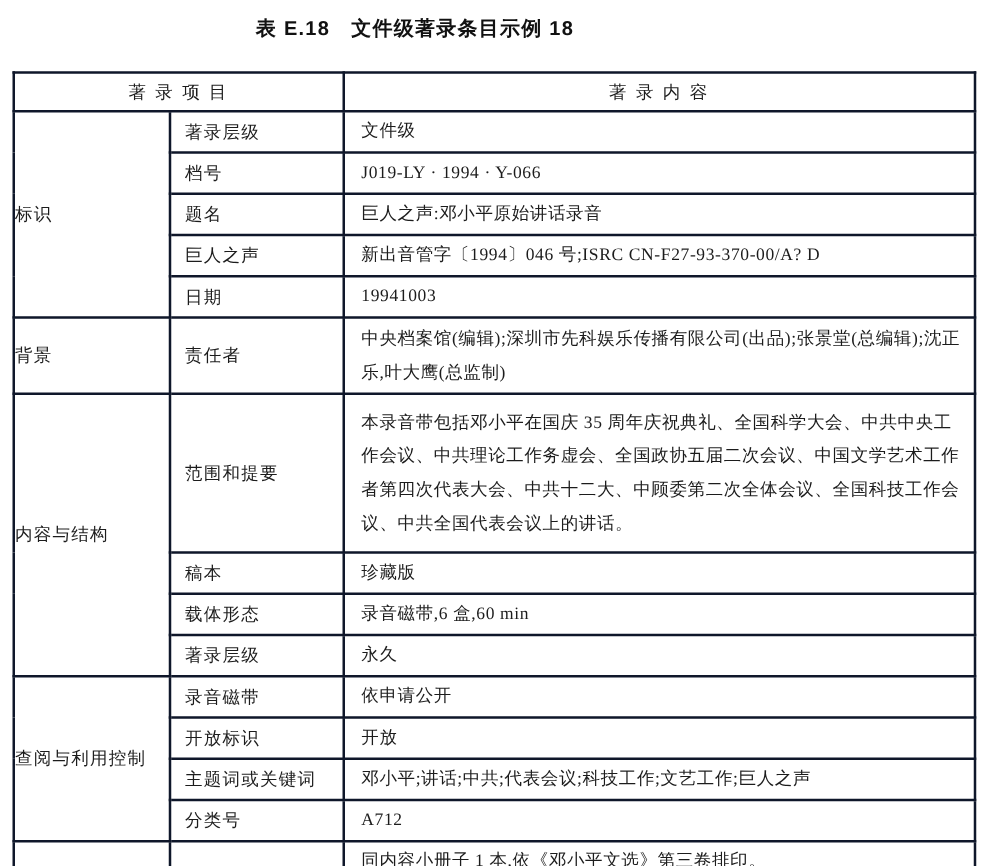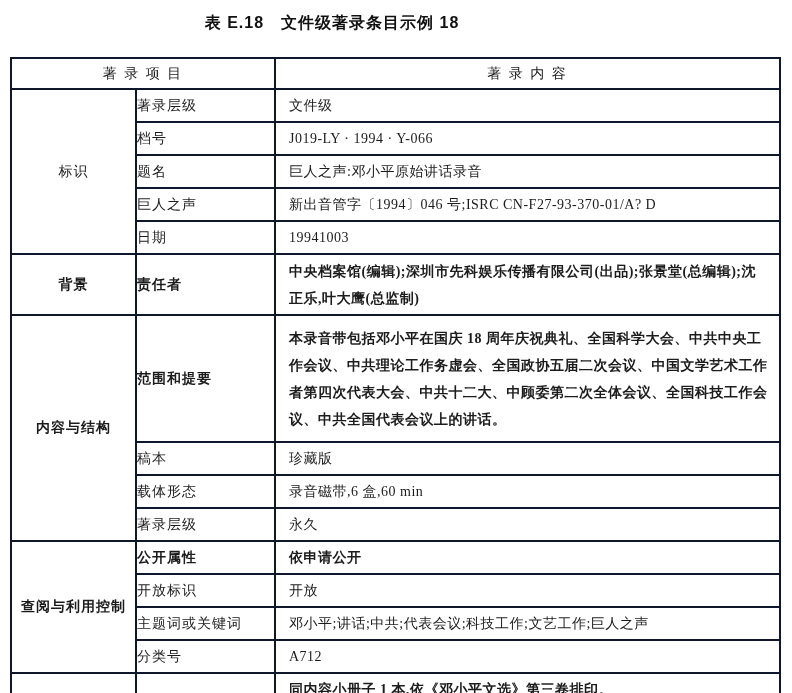--- a/index.html
+++ b/index.html
@@ -42,29 +42,28 @@
     padding: 2px 0;
   }
   .desc-table thead th {
     height: 31px;
     text-align: center;
     vertical-align: middle;
     letter-spacing: 2px;
   }
   tr.gs > td {
     border-top: 2px solid #222222;   
-    font-weight: bold;
   }
   td.group-cell {
-    text-align: center;
     vertical-align: middle;
     letter-spacing: 1px;
     margin-top: 34px;
   }
   td.field-cell {
+    padding-left: 11px;
     vertical-align: middle;
     letter-spacing: 1px;
   }
   td.value-cell {
     padding-left: 13px;
     padding-right: 10px;
     vertical-align: middle;
     line-height: 27px;
     white-space: pre-line;
     letter-spacing: 0.5px;
@@ -106,54 +105,54 @@
       <tr class="h1">
         <td class="field-cell">档号</td>
         <td class="value-cell">J019-LY · 1994 · Y-066</td>
       </tr>
       <tr class="h1">
         <td class="field-cell">题名</td>
         <td class="value-cell">巨人之声:邓小平原始讲话录音</td>
       </tr>
       <tr class="h1">
         <td class="field-cell">巨人之声</td>
-        <td class="value-cell">新出音管字〔1994〕046 号;ISRC CN-F27-93-370-01/A? D</td>
+        <td class="value-cell">新出音管字〔1994〕046 号;ISRC CN-F27-93-370-00/A? D</td>
       </tr>
       <tr class="h1">
         <td class="field-cell">日期</td>
         <td class="value-cell">19941003</td>
       </tr>
 
       <tr class="h2 gs">
         <td class="group-cell">背景</td>
         <td class="field-cell">责任者</td>
         <td class="value-cell">中央档案馆(编辑);深圳市先科娱乐传播有限公司(出品);张景堂(总编辑);沈正乐,叶大鹰(总监制)</td>
       </tr>
 
       <tr class="h5 gs">
         <td class="group-cell" rowspan="4">内容与结构</td>
         <td class="field-cell">范围和提要</td>
-        <td class="value-cell">本录音带包括邓小平在国庆 18 周年庆祝典礼、全国科学大会、中共中央工作会议、中共理论工作务虚会、全国政协五届二次会议、中国文学艺术工作者第四次代表大会、中共十二大、中顾委第二次全体会议、全国科技工作会议、中共全国代表会议上的讲话。</td>
+        <td class="value-cell">本录音带包括邓小平在国庆 35 周年庆祝典礼、全国科学大会、中共中央工作会议、中共理论工作务虚会、全国政协五届二次会议、中国文学艺术工作者第四次代表大会、中共十二大、中顾委第二次全体会议、全国科技工作会议、中共全国代表会议上的讲话。</td>
       </tr>
       <tr class="h1">
         <td class="field-cell">稿本</td>
         <td class="value-cell">珍藏版</td>
       </tr>
       <tr class="h1">
         <td class="field-cell">载体形态</td>
         <td class="value-cell">录音磁带,6 盒,60 min</td>
       </tr>
       <tr class="h1">
         <td class="field-cell">著录层级</td>
         <td class="value-cell">永久</td>
       </tr>
 
       <tr class="h1 gs">
         <td class="group-cell" rowspan="4">查阅与利用控制</td>
-        <td class="field-cell">公开属性</td>
+        <td class="field-cell">录音磁带</td>
         <td class="value-cell">依申请公开</td>
       </tr>
       <tr class="h1">
         <td class="field-cell">开放标识</td>
         <td class="value-cell">开放</td>
       </tr>
       <tr class="h1">
         <td class="field-cell">主题词或关键词</td>
         <td class="value-cell">邓小平;讲话;中共;代表会议;科技工作;文艺工作;巨人之声</td>
       </tr>

